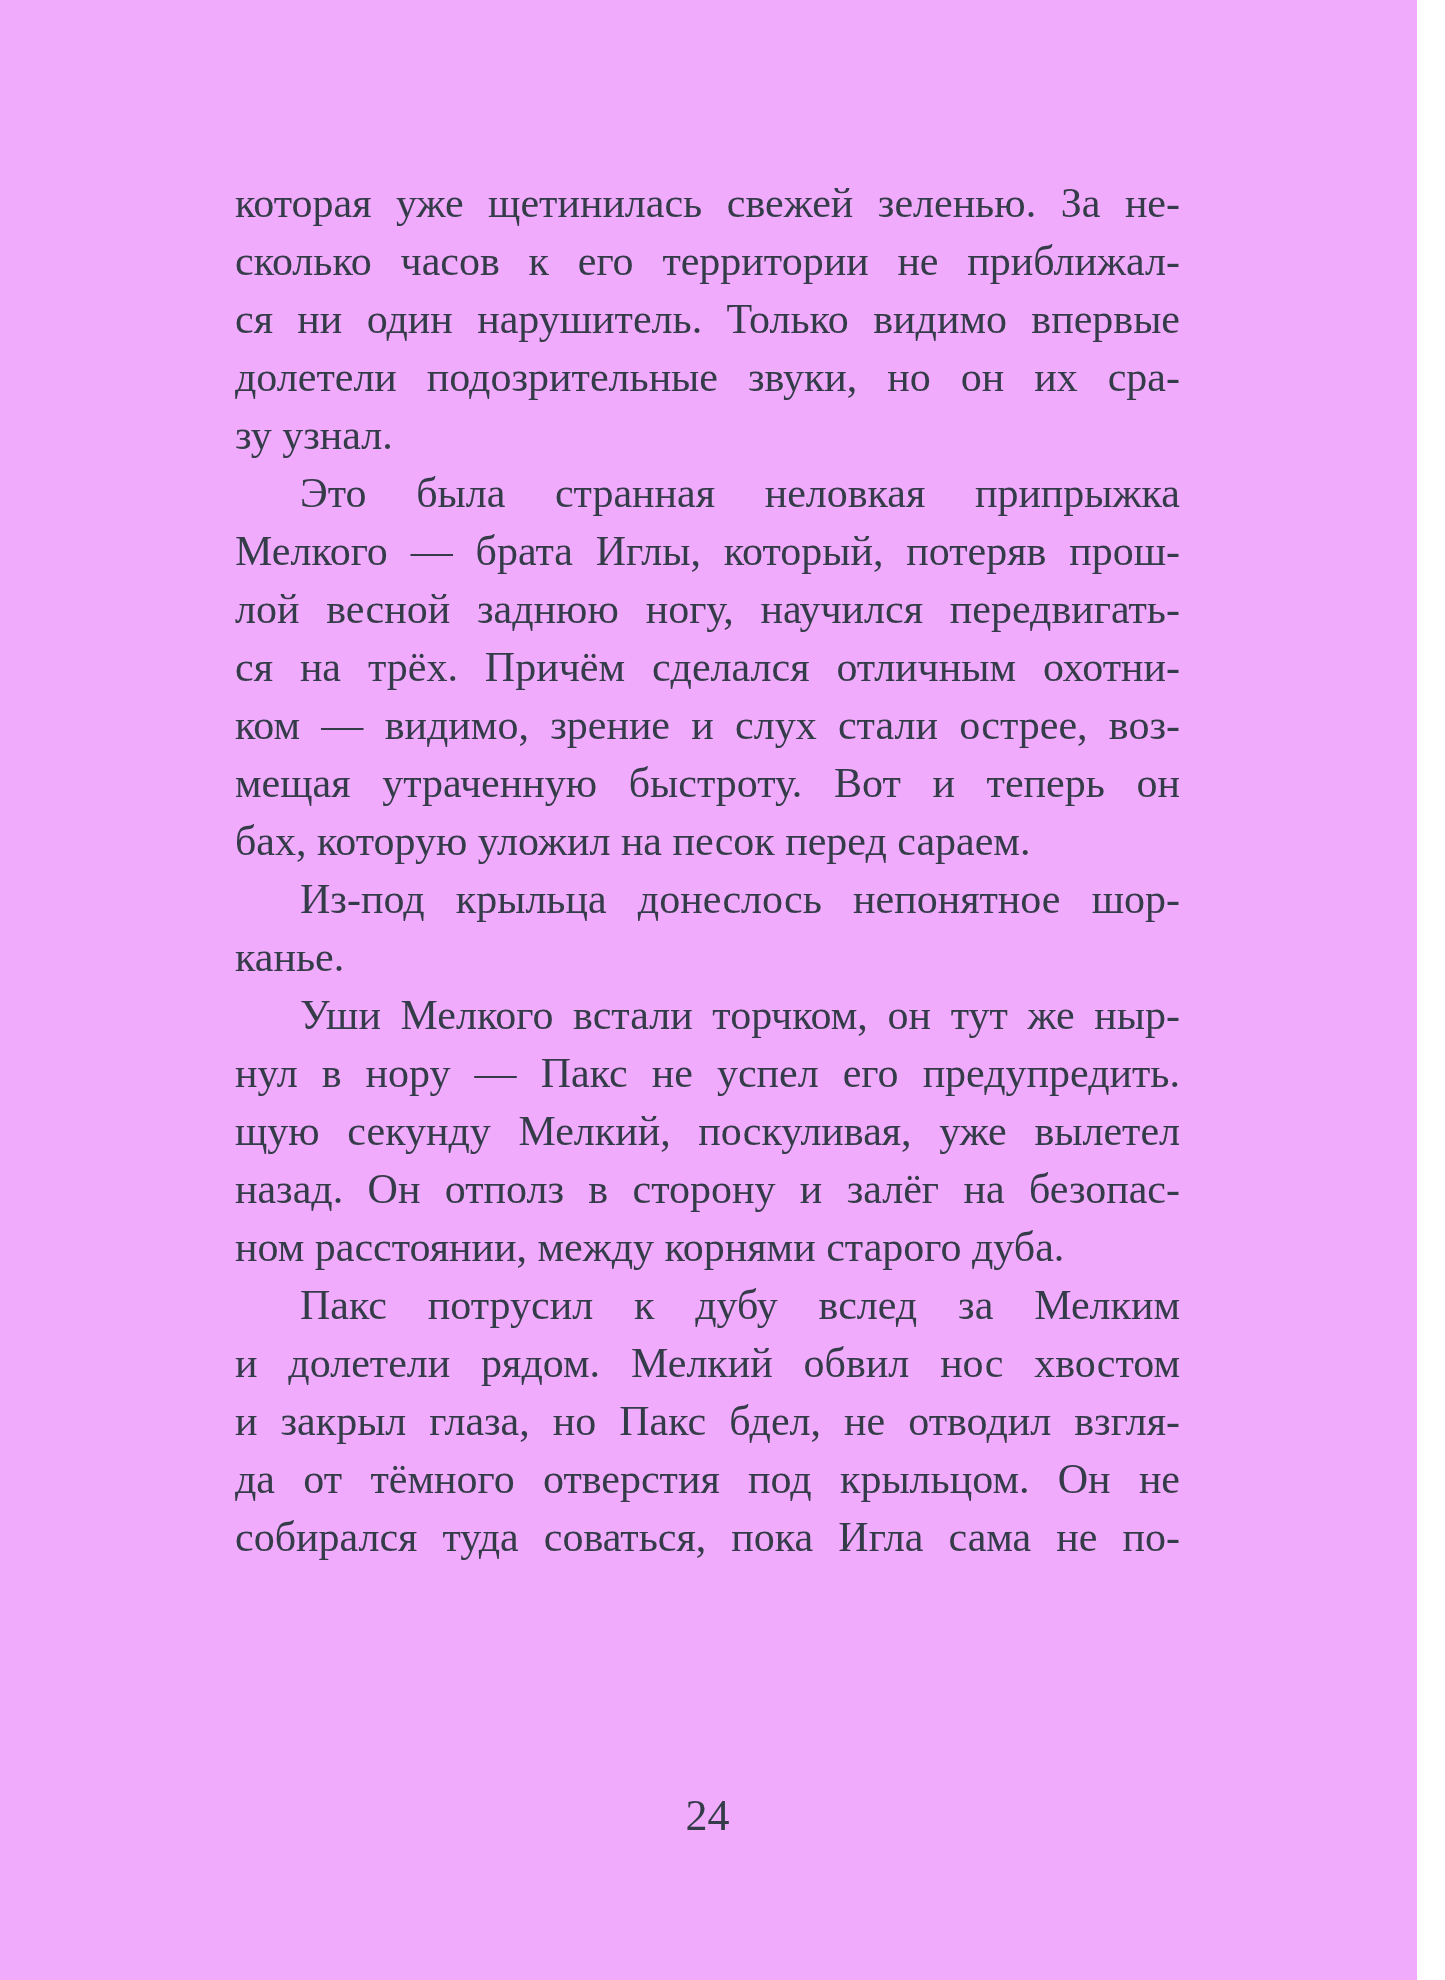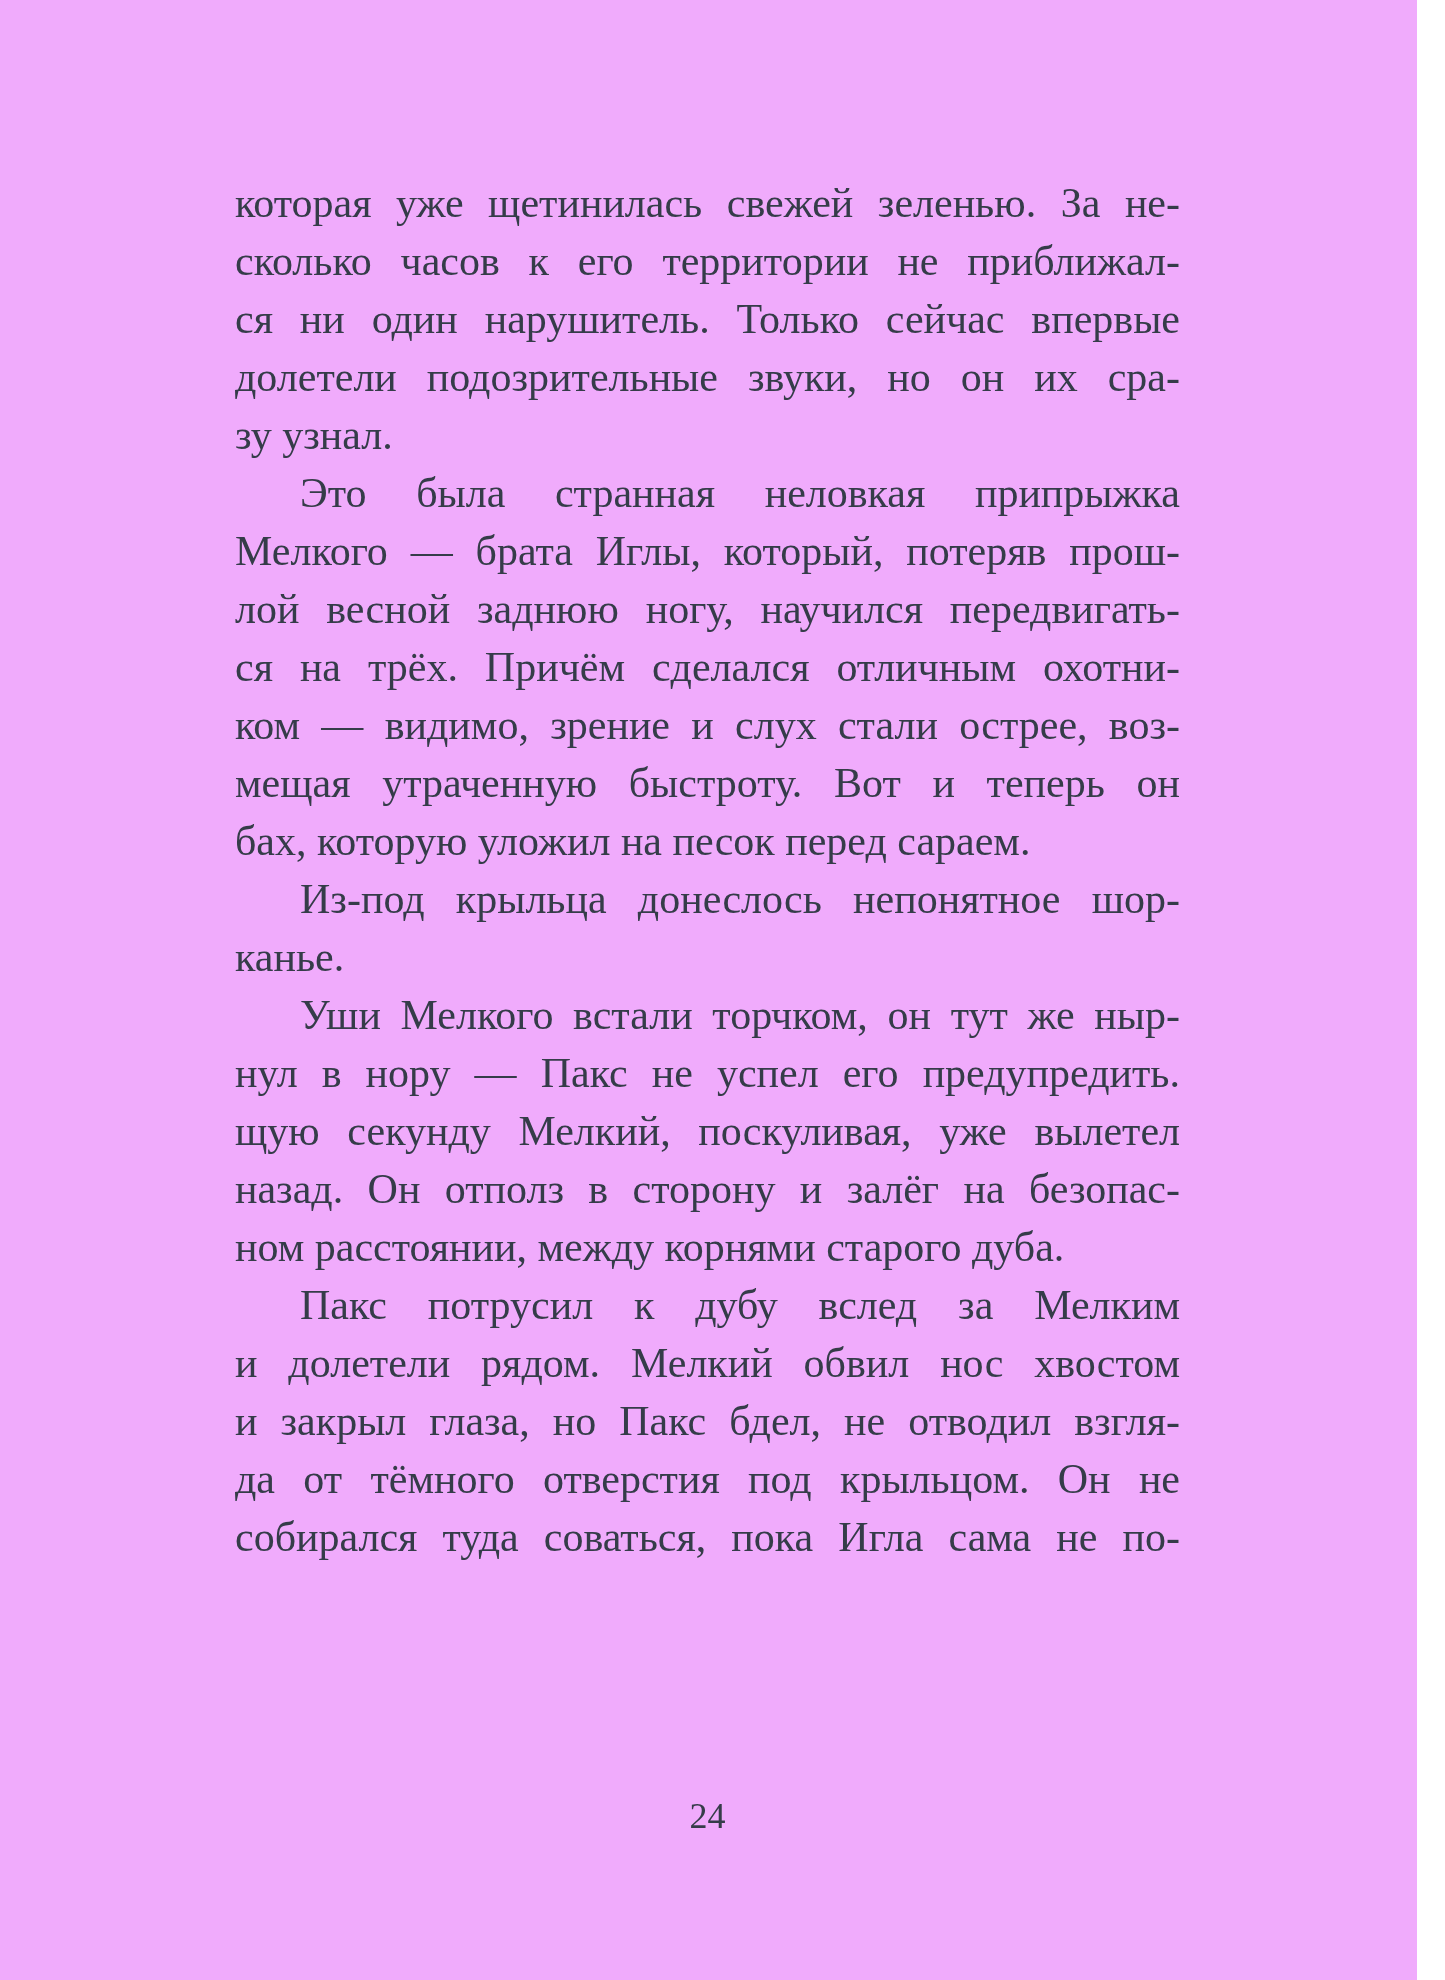--- a/index.html
+++ b/index.html
@@ -42,33 +42,33 @@
   .line.indent {
     text-indent: 65px;
   }
   .folio {
     position: absolute;
     left: 235px;
     top: 1796px;
     width: 945px;
     text-align: center;
     font-family: "Liberation Serif", "DejaVu Serif", serif;
-    font-size: 36px;
+    font-size: 44px;
     line-height: 40px;
     color: #353c49;
   }
 </style>
 </head>
 <body style="background: rgb(255, 255, 255);">
 
 <div class="page">
   <div class="text-block" id="text-block" style="color: rgb(53, 60, 73);">
       <div class="line">которая уже щетинилась свежей зеленью. За не-</div>
       <div class="line">сколько часов к его территории не приближал-</div>
-      <div class="line">ся ни один нарушитель. Только сейчас впервые</div>
+      <div class="line">ся ни один нарушитель. Только видимо впервые</div>
       <div class="line">долетели подозрительные звуки, но он их сра-</div>
       <div class="line last">зу узнал.</div>
       <div class="line indent">Это была странная неловкая припрыжка</div>
       <div class="line">Мелкого — брата Иглы, который, потеряв прош-</div>
       <div class="line">лой весной заднюю ногу, научился передвигать-</div>
       <div class="line">ся на трёх. Причём сделался отличным охотни-</div>
       <div class="line">ком — видимо, зрение и слух стали острее, воз-</div>
       <div class="line">мещая утраченную быстроту. Вот и теперь он</div>
       <div class="line last">бах, которую уложил на песок перед сараем.</div>
       <div class="line indent">Из-под крыльца донеслось непонятное шор-</div>

